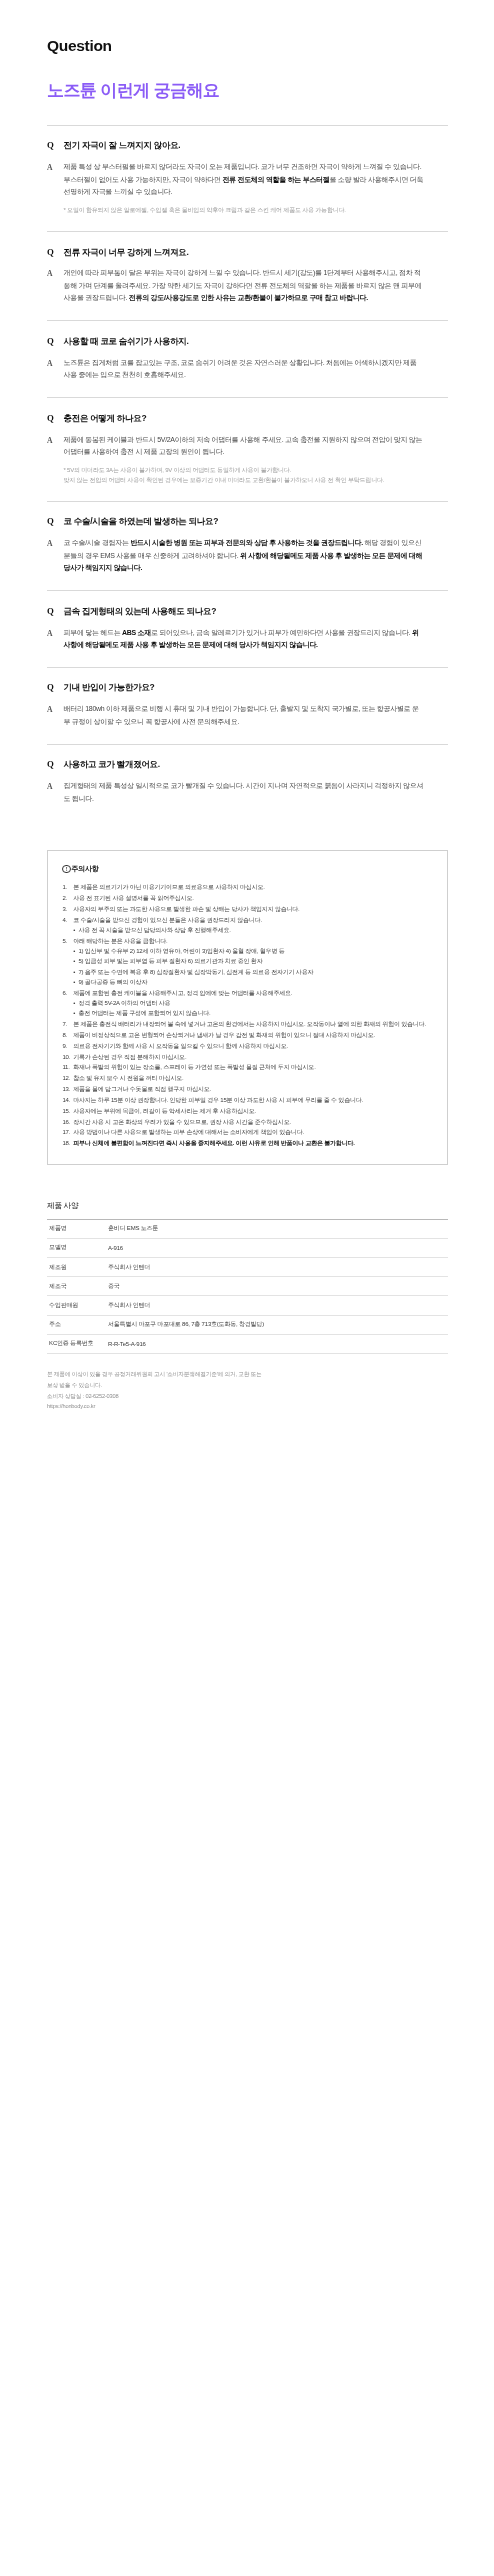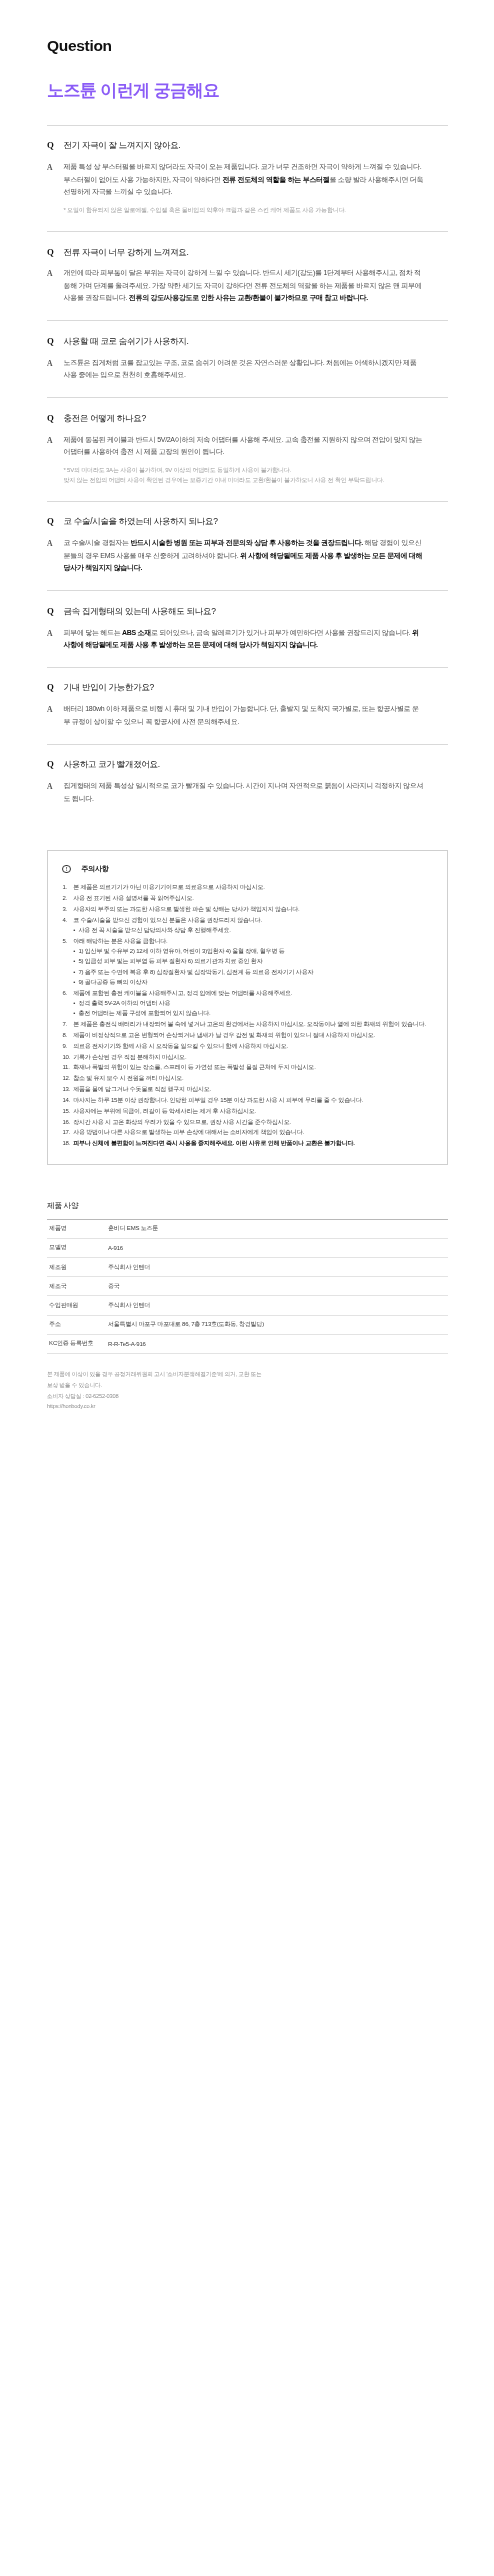--- a/index.html
+++ b/index.html
@@ -47,21 +47,21 @@
     font-family: "Liberation Serif", "DejaVu Serif", serif;
     font-size: 8.8px;
     font-weight: bold;
     color: #111;
     line-height: 1.5;
     width: 7.7px;
     flex: none;
   }
   .q-text {
     font-size: 8.5px;
-    font-weight: normal;
+    font-weight: bold;
     color: #111;
     line-height: 1.55;
     letter-spacing: -0.3px;
   }
   .a-row {
     display: flex;
     align-items: flex-start;
     gap: 8.8px;
     margin-top: 8.8px;
   }
@@ -92,21 +92,21 @@
   }
   
   .caution {
     margin-top: 29px;
     border: 0.5px solid #cfcfcf;
     padding: 13.4px 14.4px 15.5px 14.4px;
   }
   .caution-head {
     display: flex;
     align-items: center;
-    gap: 10px;
+    gap: 0;
     margin-bottom: 8.2px;
   }
   .warn-icon {
     width: 8.8px; height: 8.8px;
     border: 0.7px solid #333;
     border-radius: 50%;
     font-size: 5.7px;
     line-height: 7.5px;
     text-align: center;
     font-weight: bold;
@@ -255,21 +255,21 @@
           <div class="a-text">
             <p><span>제품에 동봉된 케이블과 반드시 5V/2A이하의 저속 어댑터를 사용해 주세요. 고속 충전을 지원하지 않으며 전압이 맞지 않는 어댑터를 사용하여 충전 시 제품 고장의 원인이 됩니다.</span></p>
             <p class="note">* 5V의 미더라도 3A는 사용이 불가하며, 9V 이상의 어댑터도 동일하게 사용이 불가합니다.</p>
             <p class="note" style="margin-top: 0px;">맞지 않는 전압의 어댑터 사용이 확인된 경우에는 보증기간 이내 미더라도 교환/환불이 불가하오니 사용 전 확인 부탁드립니다.</p>
           </div>
         </div>
       </div>
       <div class="qa-item">
         <div class="q-row">
           <div class="marker">Q</div>
-          <div class="q-text">코 수술/시술을 하였는데 사용하지 되나요?</div>
+          <div class="q-text">코 수술/시술을 하였는데 발생하는 되나요?</div>
         </div>
         <div class="a-row">
           <div class="a-marker">A</div>
           <div class="a-text">
             <p><span>코 수술/시술 경험자는 </span><span class="bold">반드시 시술한 병원 또는 피부과 전문의와 상담 후 사용하는 것을 권장드립니다.</span><span> 해당 경험이 있으신 분들의 경우 EMS 사용을 매우 신중하게 고려하셔야 합니다. </span><span class="bold">위 사항에 해당될메도 제품 사용 후 발생하는 모든 문제에 대해 당사가 책임지지 않습니다.</span></p>
           </div>
         </div>
       </div>
       <div class="qa-item">
         <div class="q-row">

